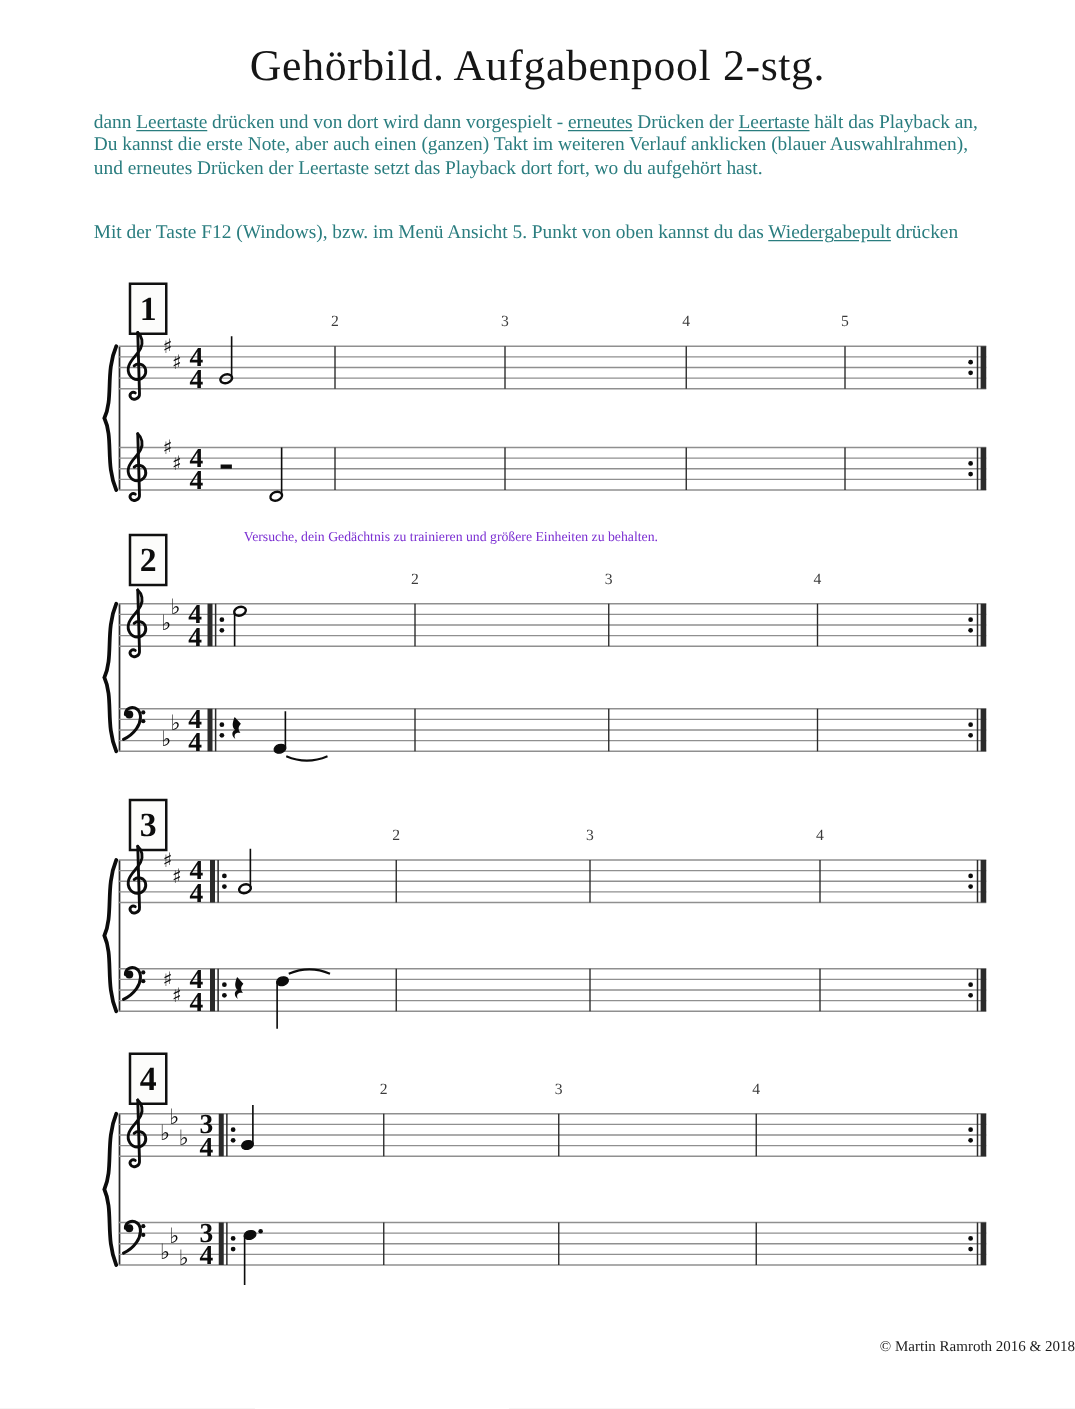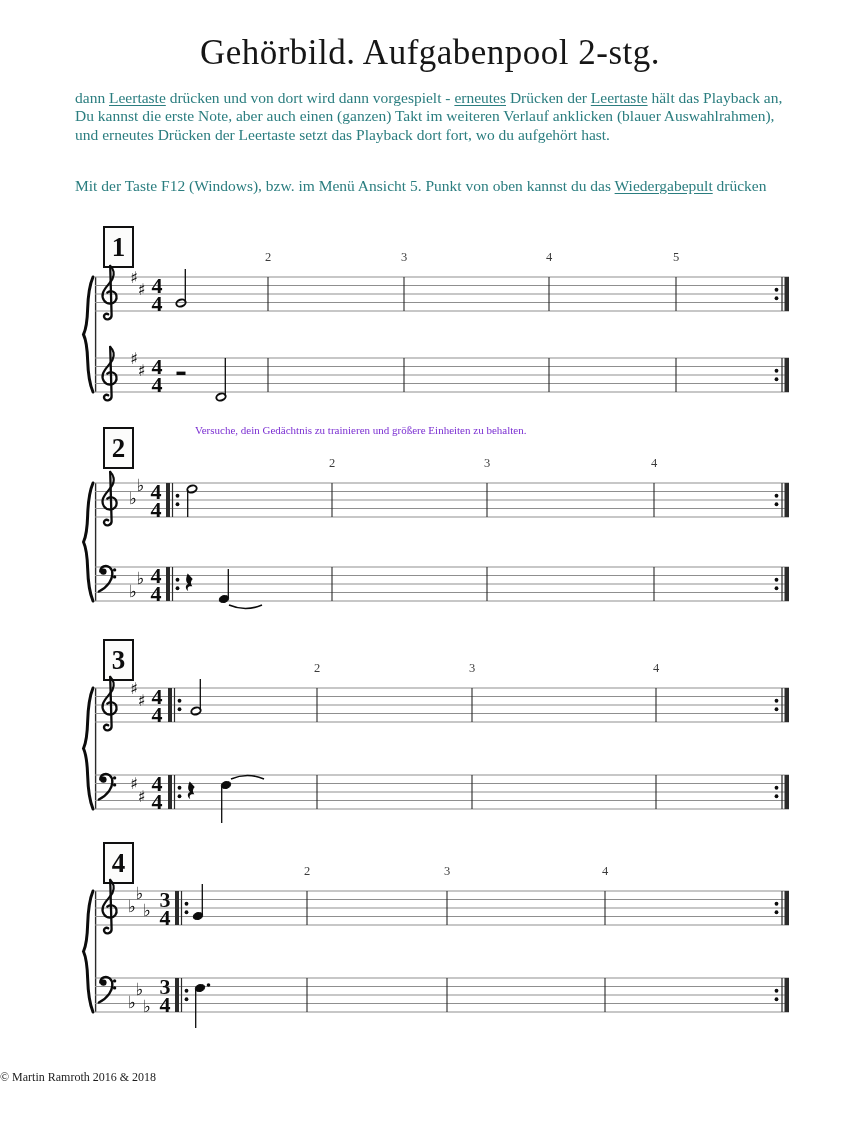--- a/index.html
+++ b/index.html
@@ -8,21 +8,21 @@
   .title{position:absolute;top:33px;left:0;width:100%;text-align:center;
          font-size:35px;color:#161616;letter-spacing:0.5px;}
   .intro-p{position:absolute;left:75px;width:720px;font-size:15.5px;line-height:18.4px;}
   #intro-p1{top:89px;}
   #intro-p2{top:177px;}
   .intro-p .u{text-decoration:underline;text-underline-offset:2px;}
   .annotation{position:absolute;left:167px;top:424px;font-size:11px;margin-left:28px;}
   .num-box{position:absolute;left:103px;width:27px;height:38px;border:2.6px solid #101010;
            background:#fcfcfb;text-align:center;line-height:38px;font-weight:bold;
            font-size:27px;color:#0c0c0c;}
-  .footer{position:absolute;top:1070px;left:0;width:100%;text-align:left;
+  .footer{position:absolute;top:1070px;left:0;width:100%;text-align:right;
           font-size:12px;color:#1c1c1c;}
   #score{position:absolute;left:0;top:0;}
   .measure-hit{fill:transparent;pointer-events:all;}
 </style>
 </head>
 <body>
 
 <div class="page" style="background: #ffffff;">
 
   <div class="title">Gehörbild. Aufgabenpool 2-stg.</div>

